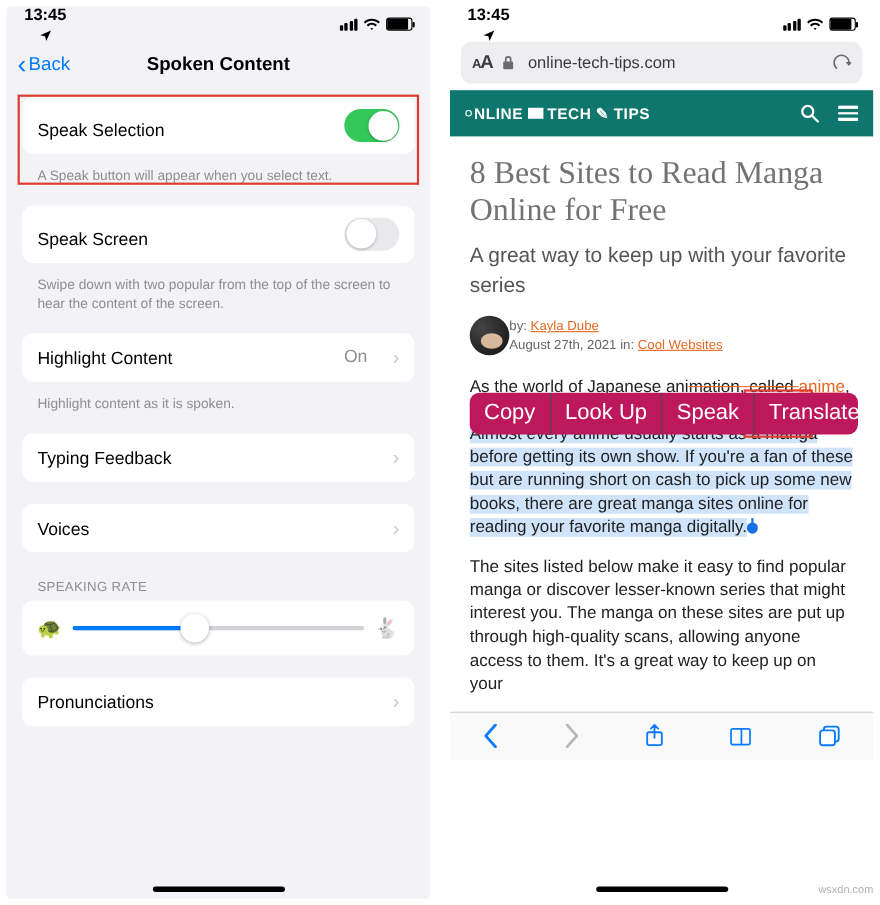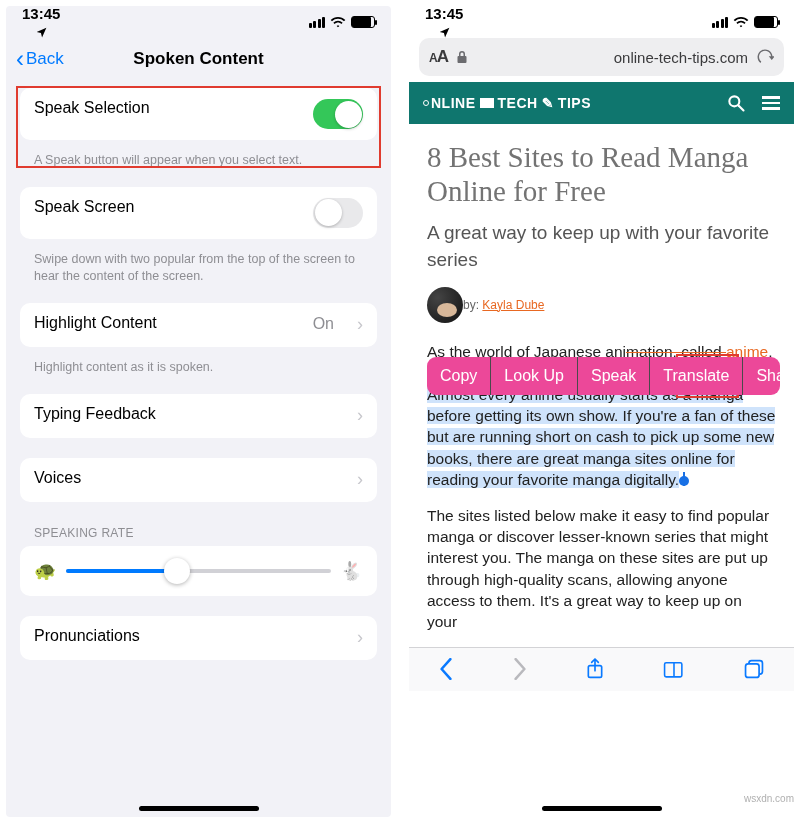--- a/index.html
+++ b/index.html
@@ -59,21 +59,21 @@
   .back-chevron { font-size:24px; line-height:1; font-weight:500; }
   .nav-title { position:absolute; left:0; right:0; text-align:center; font-weight:600; font-size:17px; }
 
   .settings-list { padding: 6px 0 0 0; flex:1; overflow:hidden; }
 
   .group { margin: 0 14px 20px 14px; background:#fff; border-radius:10px; overflow:hidden; }
   .row {
     min-height:44px;
     padding: 11px 14px;
     display:flex;
-    align-items:flex-start;
+    align-items:flex-end;
     justify-content:space-between;
     font-size:16px;
     border-bottom:1px solid #e5e5ea;
   }
   .row:last-child { border-bottom:none; }
   .row-value { color:#8e8e93; font-size:16px; display:flex; align-items:center; gap:23px; }
   .chev { color:#c7c7cc; font-size:18px; }
   .footer-text { font-size:12.5px; color:#8e8e93; padding: 6px 28px 0 28px; margin-top:-14px; margin-bottom:18px; line-height:1.35; }
   .section-header { font-size:12px; color:#8e8e93; padding: 4px 28px 6px 28px; text-transform:uppercase; letter-spacing:0.3px; }
 
@@ -106,21 +106,21 @@
     height:38px;
     background:#eeeef0;
     border-radius:10px;
     display:flex;
     align-items:center;
     padding:0 10px;
     font-size:15px;
     color:#3a3a3c;
     gap:8px;
   }
-  .addr-url { flex:1; text-align:center; display:flex; align-items:center; justify-content:space-between; gap:0; }
+  .addr-url { flex:1; text-align:center; display:flex; align-items:center; justify-content:flex-start; gap:12px; }
   .site-banner {
     background:#0f766e;
     height:42px;
     display:flex;
     align-items:center;
     justify-content:space-between;
     padding:0 14px;
     color:#fff;
   }
   .site-logo { font-size:14px; font-weight:700; letter-spacing:0.5px; display:flex; align-items:center; gap:2px; }
@@ -145,47 +145,47 @@
   }
   .sel-dot { display:inline-block; width:10px; height:10px; background:#1870e5; border-radius:50%; vertical-align:middle; position:relative; }
   .sel-dot.start::after, .sel-dot.end::before { content:""; position:absolute; width:2px; height:14px; background:#1870e5; left:4px; }
   .sel-dot.start::after { top:0; }
   .sel-dot.end::before { bottom:0; }
 
   
   .sel-popup {
     position:absolute;
     left:0px; right:-4px;
-    background:#ec4899;
+    background:#be185d;
     border-radius:9px;
     height:38px;
     display:flex;
     color:#fff;
-    font-size:16px;
+    font-size:20px;
     align-items:center;
     overflow:hidden;
     z-index:5;
   }
   .sel-popup .item { padding:0 13px; height:100%; display:flex; align-items:center; border-right:1px solid #4a4a4c; white-space:nowrap; }
   .sel-popup .item:last-child { border-right:none; }
 
   .safari-toolbar {
     height:44px;
     border-top:1px solid #d3d3d6;
     display:flex;
     justify-content:space-around;
     align-items:center;
     color:#1a73e8;
     font-size:20px;
     background:#f9f9fa;
   }
   .tb-icon { color:#0a7aff; }
   .tb-icon.disabled { color:#b9b9bd; }
 
-  .watermark { position:absolute; bottom:19px; right:6px; font-size:10px; color:#b0b0b0; }
+  .watermark { position:absolute; bottom:8px; right:6px; font-size:10px; color:#b0b0b0; }
 
   
   .tempo-icon { font-size:18px; color:#8e8e93; }
 
   svg { display:block; }
 </style>
 </head>
 <body>
 
 <div class="phone">
@@ -365,20 +365,21 @@
     </div>
   </div>
 
   <div class="article">
     <h1>8 Best Sites to Read Manga Online for Free</h1>
     <div class="subtitle">A great way to keep up with your favorite series</div>
     <div class="byline">
       <div class="avatar"></div>
       <div>
         <div><span>by:</span> <a>Kayla Dube</a></div>
+        <div><span>August 27th, 2021</span> <span>in:</span> <a>Cool Websites</a></div>
       </div>
     </div>
 
     <div class="para" style="position:relative;">
       <span>As the world of Japanese ani</span><span style="text-decoration:line-through; text-decoration-color:#e86822;">mation, called </span><a>anime</a><span>, has its graphic novel count</span><span style="text-decoration:line-through; text-decoration-color:#e86822;">erpart — manga</span><span>. </span><span class="sel-dot start"></span><span class="selected">Almost every anime usually starts as a manga before getting its own show. If you're a fan of these but are running short on cash to pick up some new books, there are great manga sites online for reading your favorite manga digitally.</span><span class="sel-dot end"></span>
 
       <div class="sel-popup" style="top:16px;">
         <div class="item">Copy</div>
         <div class="item">Look Up</div>
         <div class="item" style="position:relative;">Speak</div>

